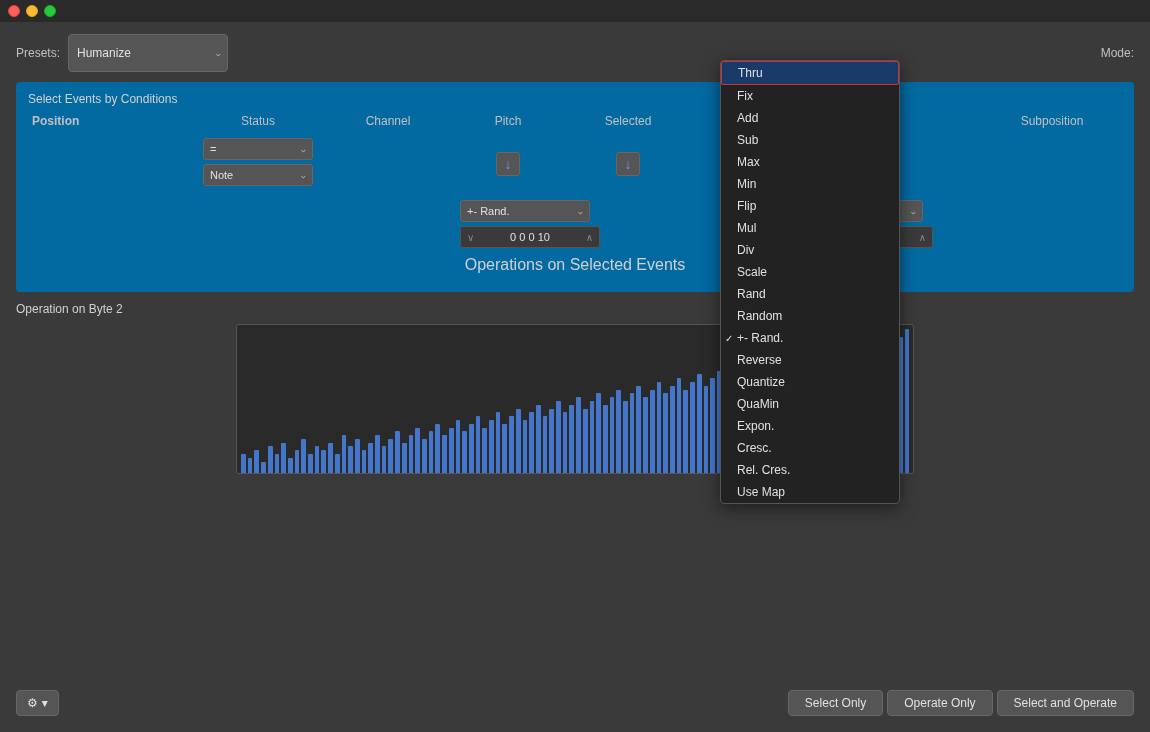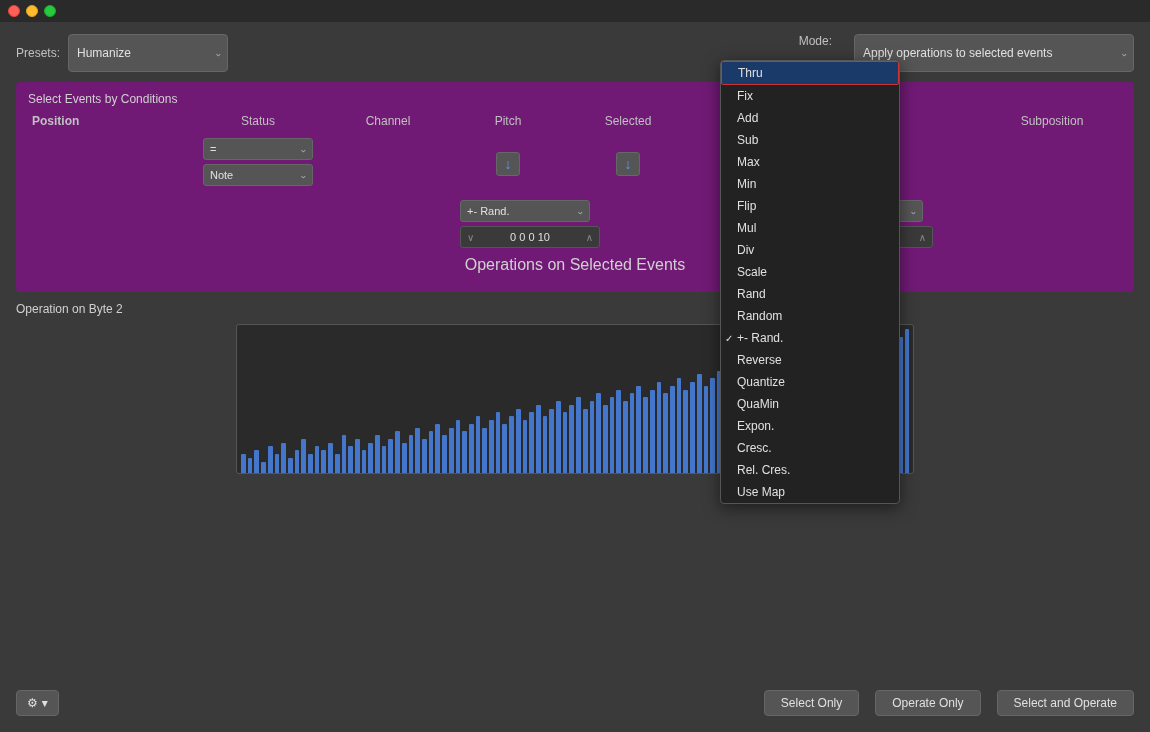--- a/index.html
+++ b/index.html
@@ -89,21 +89,21 @@
       min-width: 280px;
     }
 
     .section-label {
       font-size: 12px;
       color: #d0d0d0;
       margin-bottom: 6px;
     }
 
     .events-section {
-      background: #701a75;
+      background: #0369a1;
       border-radius: 4px;
       padding: 10px 12px;
     }
 
     .columns-header {
       display: grid;
       grid-template-columns: 160px 140px 120px 120px 120px 1fr 140px;
       text-align: center;
       color: #c0c0c0;
       font-size: 12px;
@@ -258,21 +258,21 @@
       padding: 4px 10px;
       font-size: 12px;
       display: flex;
       align-items: center;
       gap: 4px;
       height: 26px;
     }
 
     .action-buttons {
       display: flex;
-      gap: 16px;
+      gap: 4px;
       border-radius: 12px;
     }
 
     .action-btn {
       background: #555;
       border: 1px solid #666;
       border-radius: 4px;
       color: #e0e0e0;
       cursor: pointer;
       padding: 4px 16px;
@@ -344,25 +344,20 @@
     <div class="presets-row">
       <span class="label-text">Presets:</span>
       <div class="select-wrapper">
         <select class="select-control">
           <option>Humanize</option>
         </select>
       </div>
     </div>
     <div class="mode-row">
       <span class="label-text">Mode:</span>
-      <div class="select-wrapper mode-select-wrapper">
-        <select class="select-control mode-select">
-          <option>Apply operations to selected events</option>
-        </select>
-      </div>
     </div>
   </div>
 
   <div class="events-section">
     <div class="section-label">Select Events by Conditions</div>
 
     <div class="columns-header">
       <div class="col-header col-position">Position</div>
       <div class="col-header">Status</div>
       <div class="col-header">Channel</div>

